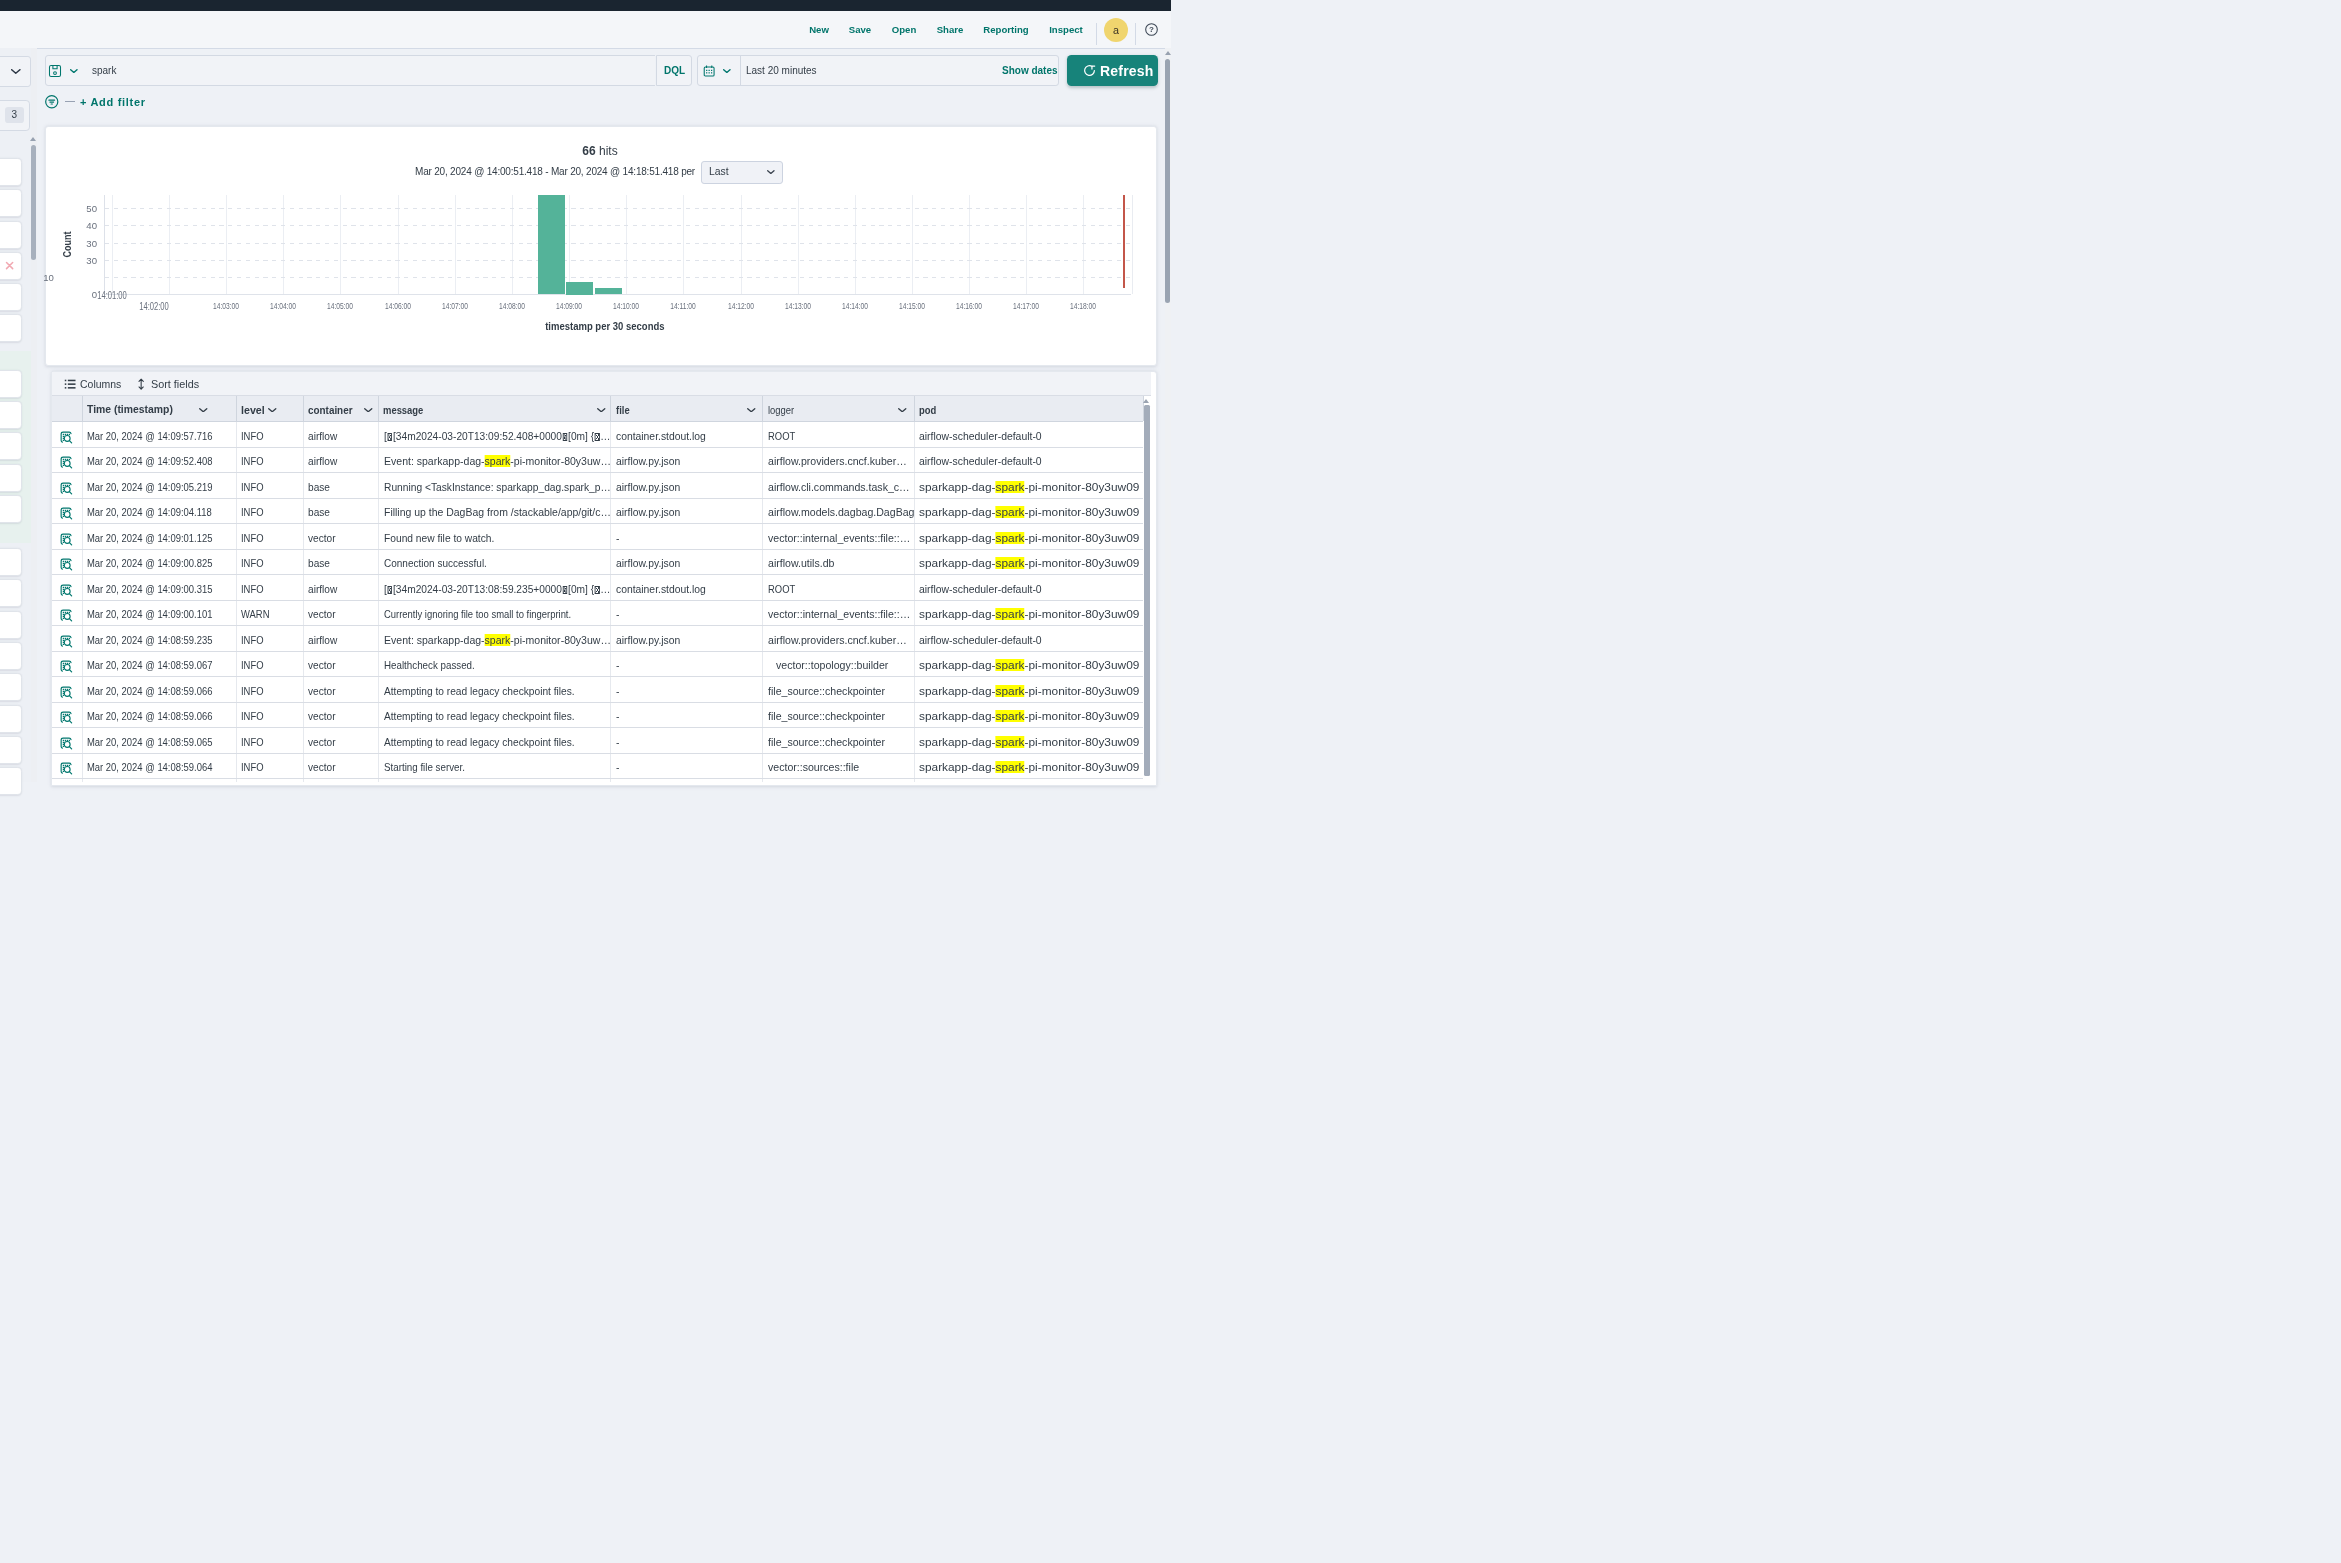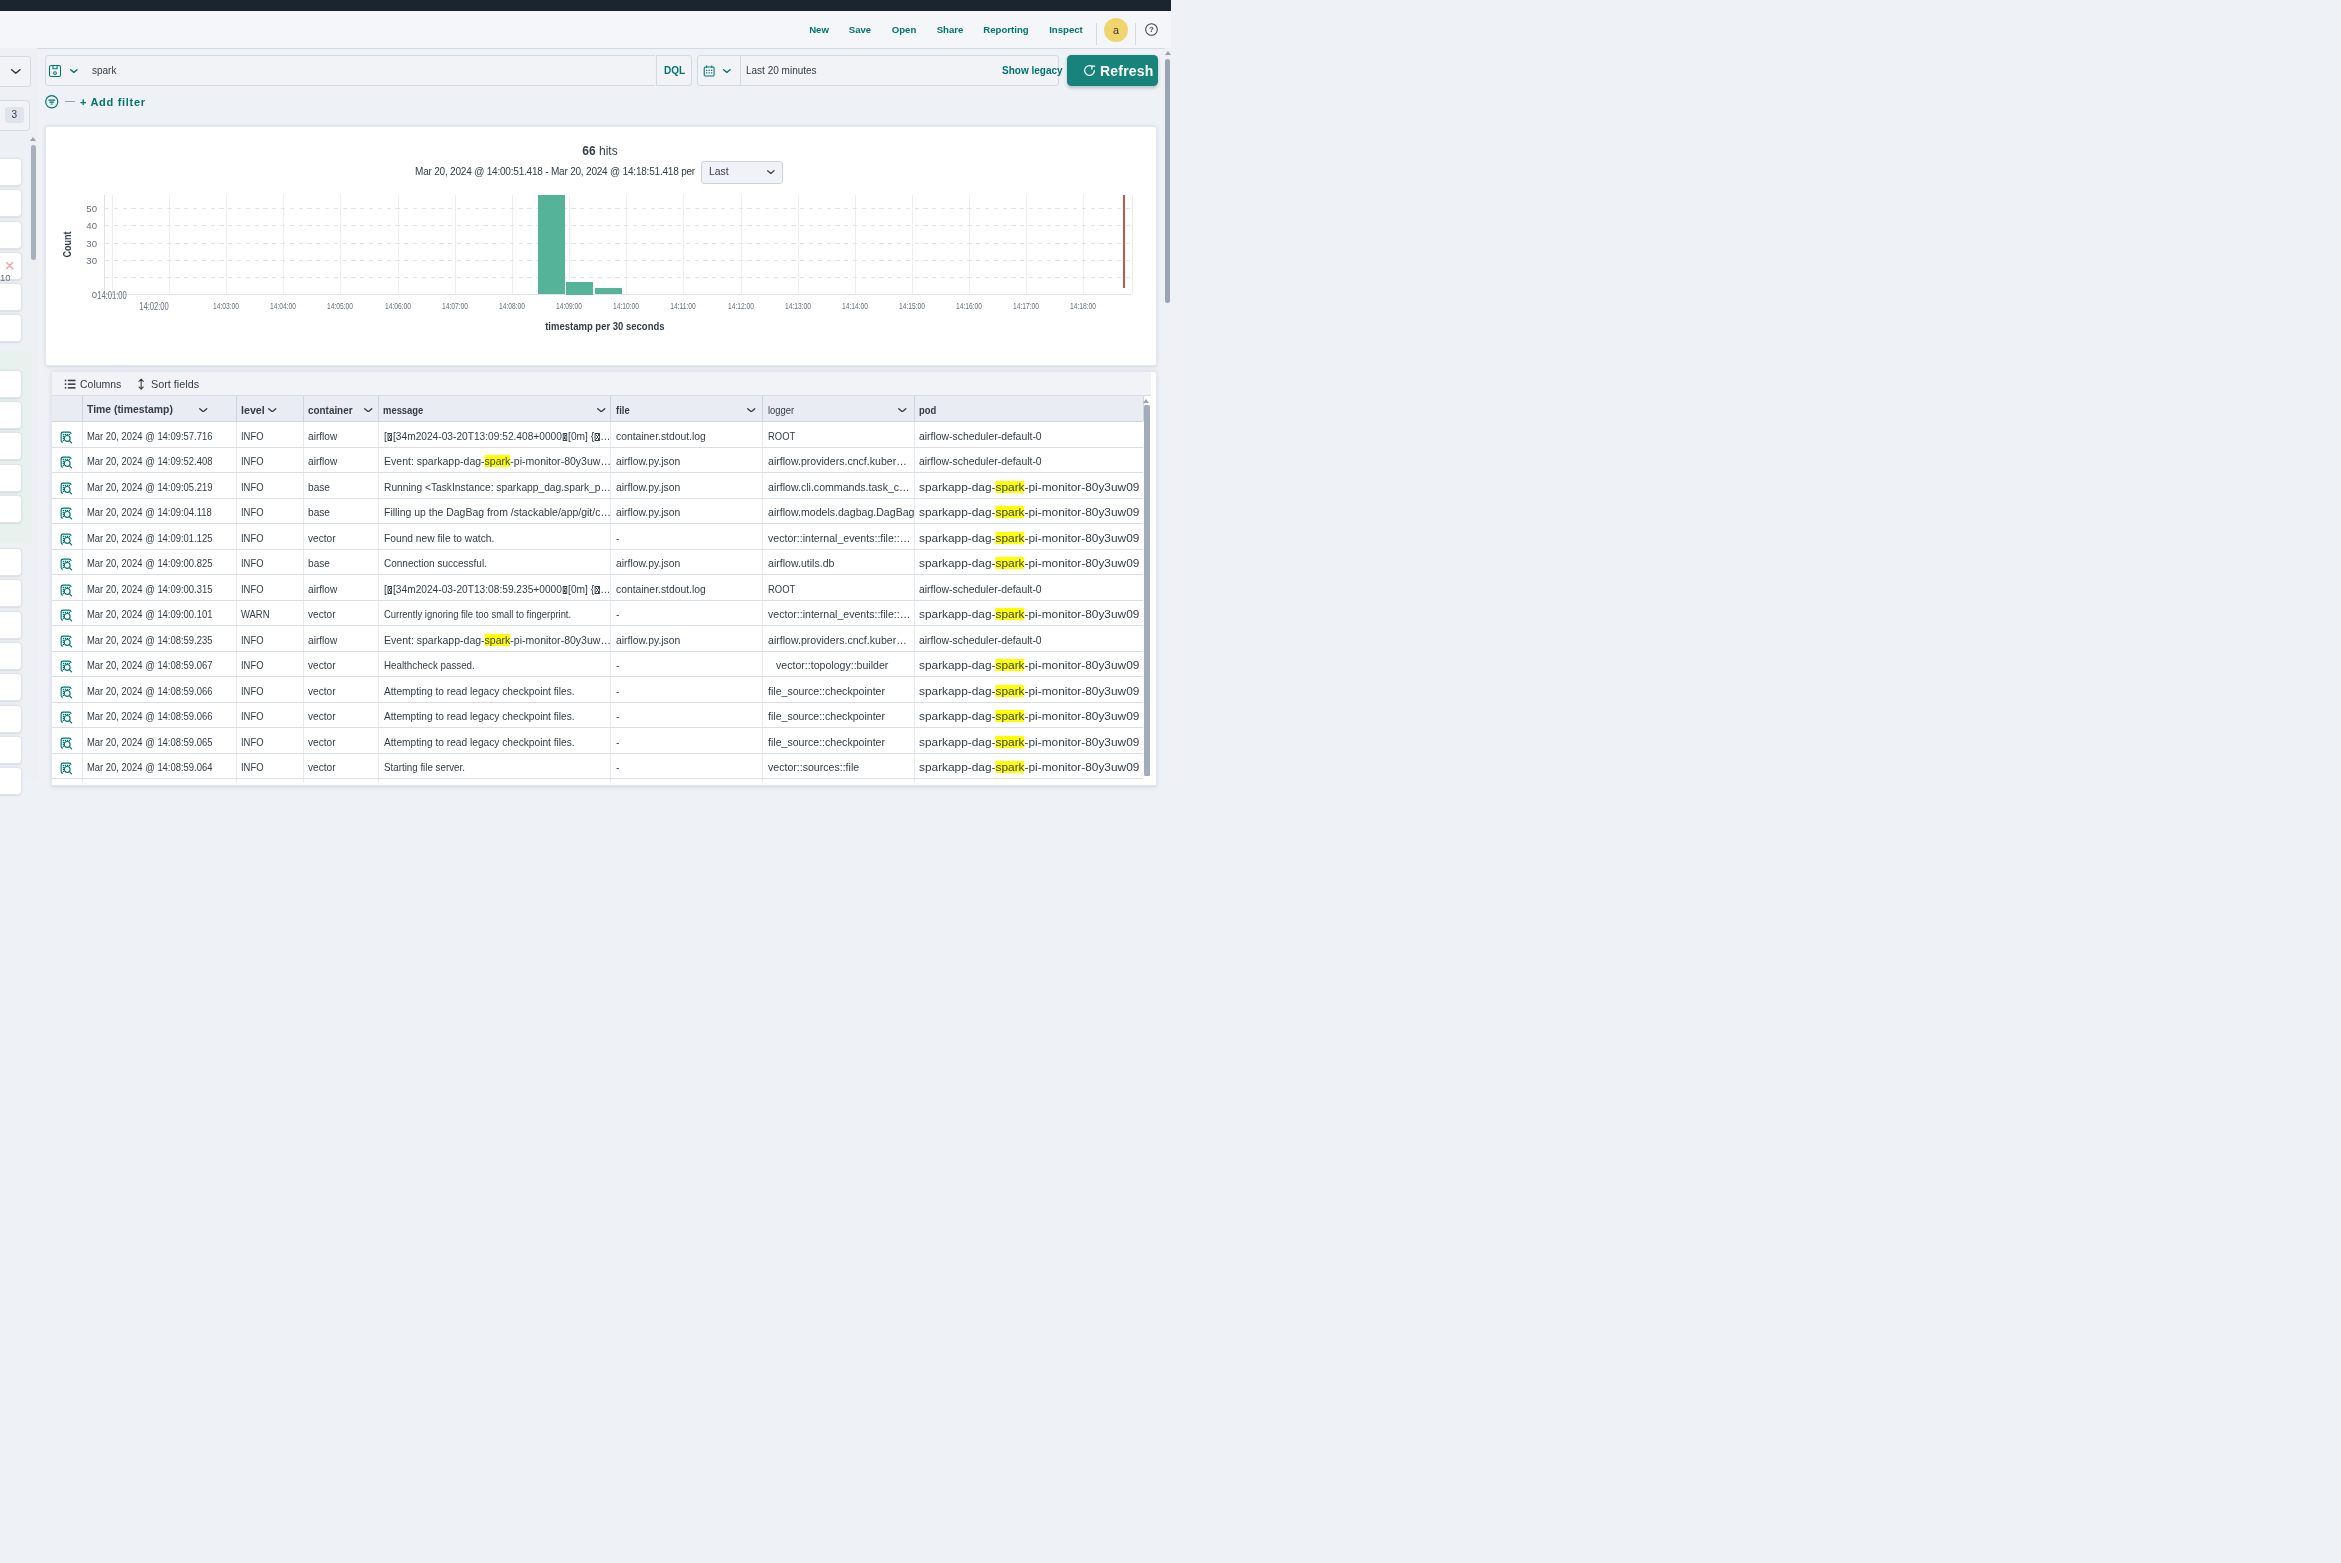--- a/index.html
+++ b/index.html
@@ -117,21 +117,21 @@
 <rect x="4" y="9.4" width="1.6" height="1.6"></rect>
       <rect x="7.2" y="9.4" width="1.6" height="1.6"></rect>
       <rect x="10.4" y="9.4" width="1.6" height="1.6"></rect>
     </g>
   </svg>
 <svg class="abs" style="left:723px;top:69px" width="7.7" height="4" viewBox="0 0 10 5.2" fill="none">
     <path d="M0.9 0.9 L5.0 4.5 L9.1 0.9" stroke="#01776e" stroke-width="1.8" stroke-linecap="round" stroke-linejoin="round"></path>
   </svg>
 <div class="abs" style="left:740px;top:55px;height:31px;width:0.8px;background:#d3d9e3"></div>
 <div class="abs qtxt" style="left:746px;top:65px">Last 20 minutes</div>
-<div class="abs qtxt teal" style="left:1002px;top:65px;font-weight:bold">Show legacy</div>
+<div class="abs qtxt teal" style="left:1002px;top:65px;font-weight:bold">Show dates</div>
 <div class="btn"></div>
 <svg class="abs" style="left:1083px;top:64px" width="13" height="13" viewBox="0 0 16 16" fill="none">
 <path d="M14 8 A6 6 0 1 1 10.9 2.75" stroke="#fff" stroke-width="1.5" stroke-linecap="round"></path>
 <path d="M11 6.2 V2.6 H14.4" stroke="#fff" stroke-width="1.5" stroke-linecap="round" stroke-linejoin="round"></path>
   </svg>
 <div class="abs" style="left:1100px;top:63px;color:#fff;font-weight:bold;font-size:14px;letter-spacing:0.2px">Refresh</div>
 <svg class="abs" style="left:45px;top:95px" width="13.5" height="13.5" viewBox="0 0 16 16" fill="none">
 <circle cx="8" cy="8" r="7.2" stroke="#00756b" stroke-width="1.4"></circle>
 <path d="M4.6 6.1 H11.4 M5.8 8.4 H10.2 M7.2 10.7 H8.8" stroke="#00756b" stroke-width="1.3" stroke-linecap="round"></path>
   </svg>
@@ -169,21 +169,21 @@
 <div class="gh" style="left:105px;top:277px;width:1027px"></div>
 <div class="gh" style="left:105px;top:260px;width:1027px"></div>
 <div class="gh" style="left:105px;top:243px;width:1027px"></div>
 <div class="gh" style="left:105px;top:225px;width:1027px"></div>
 <div class="gh" style="left:105px;top:208px;width:1027px"></div>
 <div class="bar" style="left:538px;top:195px;width:27px;height:99px"></div>
 <div class="bar" style="left:566px;top:282px;width:26.5px;height:12.6px"></div>
 <div class="bar" style="left:595px;top:288px;width:26.5px;height:6px"></div>
 <div class="abs" style="left:1123px;top:195px;width:1.7px;height:93px;background:#c3564a"></div>
 <div class="tick" style="left:0;top:289px;width:97px;text-align:right;font-size:9.6px">0</div>
-<div class="tick" style="left:0;top:272px;width:97px;text-align:left;font-size:9.6px">10</div>
+<div class="tick" style="left:0;top:272px;width:97px;text-align:center;font-size:9.6px">10</div>
 <div class="tick" style="left:0;top:255px;width:97px;text-align:right;font-size:9.6px">30</div>
 <div class="tick" style="left:0;top:238px;width:97px;text-align:right;font-size:9.6px">30</div>
 <div class="tick" style="left:0;top:220px;width:97px;text-align:right;font-size:9.6px">40</div>
 <div class="tick" style="left:0;top:203px;width:97px;text-align:right;font-size:9.6px">50</div>
 <div class="abs" style="left:67px;top:243px;transform:translate(-50%,-50%) rotate(-90deg);font-size:10px;font-weight:bold"><span class="c" style="transform:scaleX(.9)">Count</span></div>
 <div class="tick" style="left:112px;top:290px;transform:translateX(-50%);font-size:10px"><span class="c" style="transform-origin:50% 50%;transform:scaleX(.76)">14:01:00</span></div>
 <div class="tick" style="left:154px;top:301px;transform:translateX(-50%);font-size:10px"><span class="c" style="transform-origin:50% 50%;transform:scaleX(.76)">14:02:00</span></div>
 <div class="tick" style="left:226px;top:301px;transform:translateX(-50%);font-size:8.8px"><span class="c" style="transform-origin:50% 50%;transform:scaleX(.76)">14:03:00</span></div>
 <div class="tick" style="left:283px;top:301px;transform:translateX(-50%);font-size:8.8px"><span class="c" style="transform-origin:50% 50%;transform:scaleX(.76)">14:04:00</span></div>
 <div class="tick" style="left:340px;top:301px;transform:translateX(-50%);font-size:8.8px"><span class="c" style="transform-origin:50% 50%;transform:scaleX(.76)">14:05:00</span></div>

